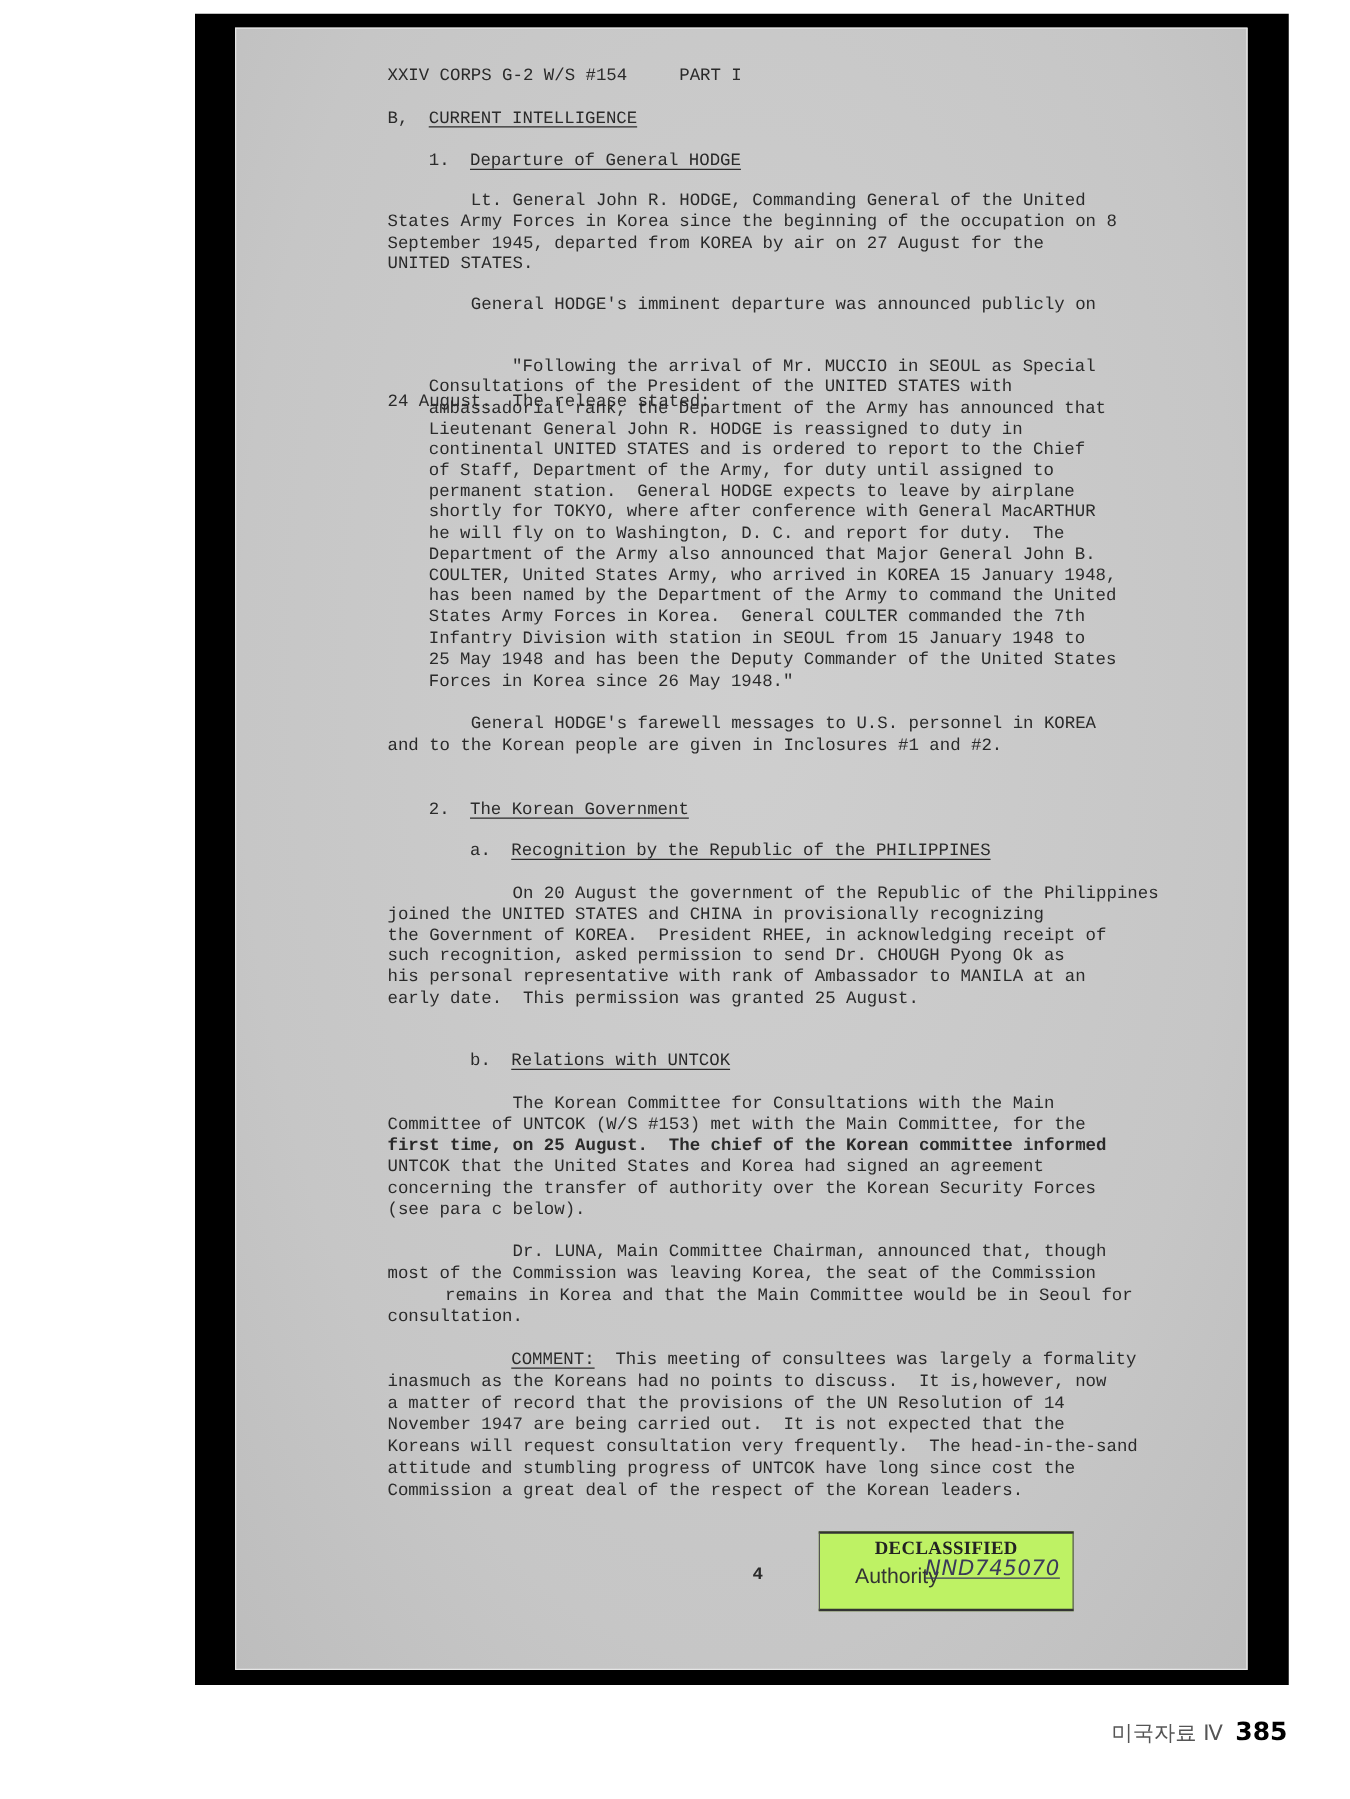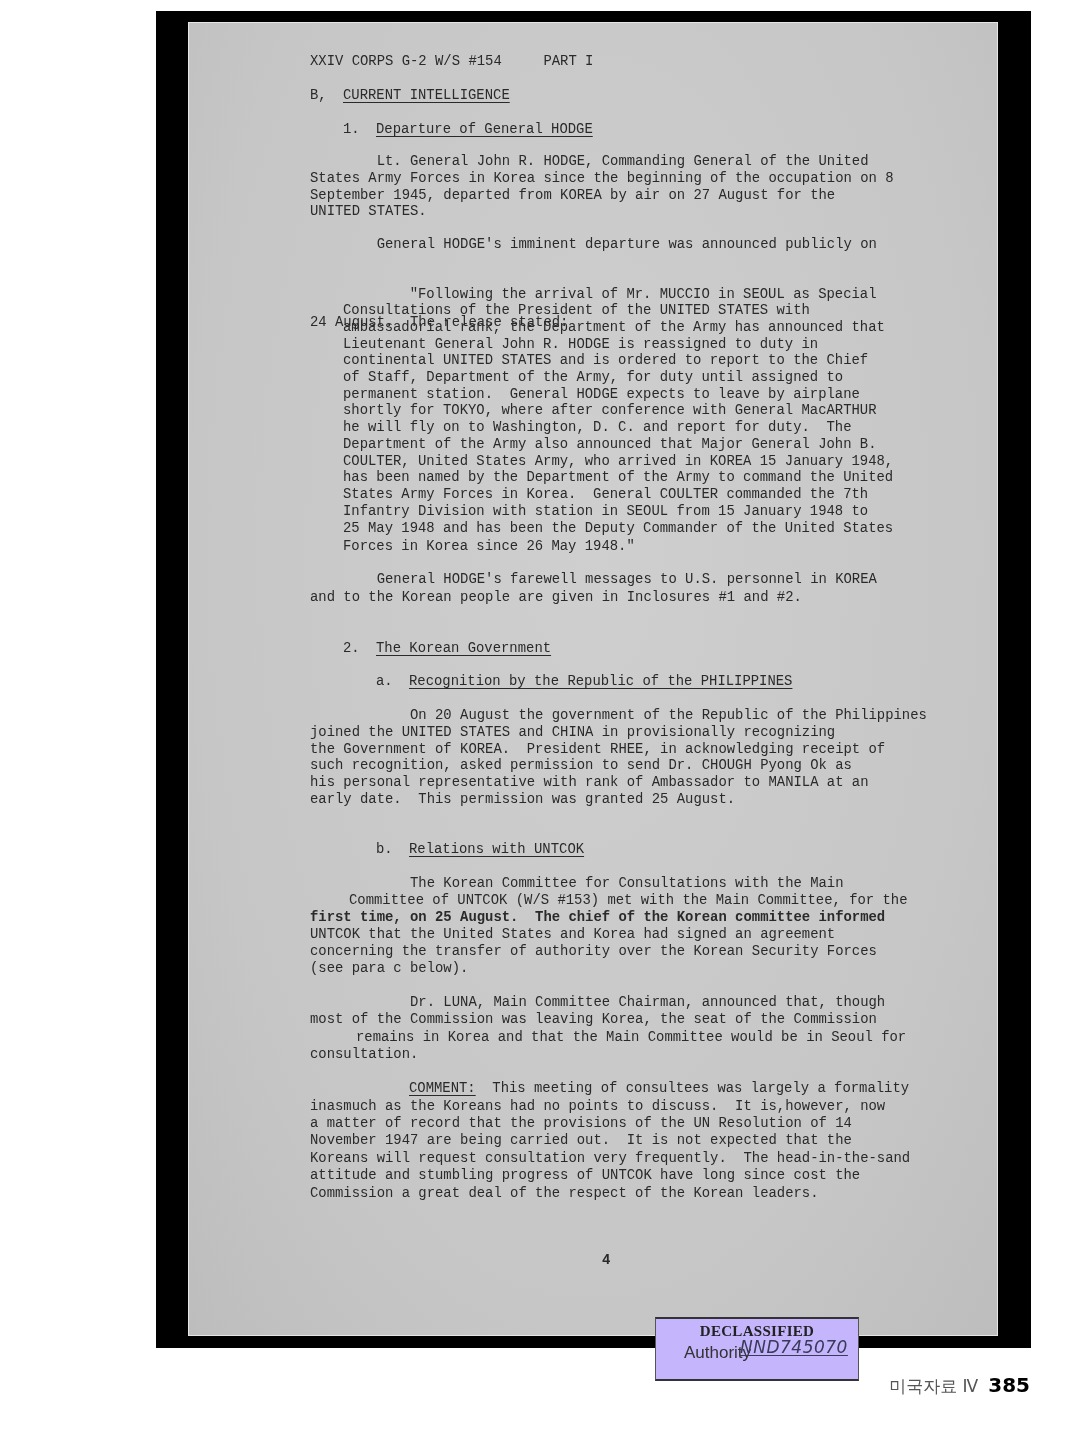--- a/index.html
+++ b/index.html
@@ -5,21 +5,21 @@
   html, body { margin:0; padding:0; }
   body { width:1080px; height:1439px; background:#ffffff; position:relative; overflow:hidden; }
   .frame { position:absolute; left:156px; top:11px; width:875px; height:1337px; background:#000; }
   .paper { position:absolute; left:188px; top:22px; width:810px; height:1314px; background:#c9c9c9;
     background-image: radial-gradient(ellipse at 50% 40%, #cfcfcf 0%, #c6c6c6 70%, #bdbdbd 100%);
     box-shadow: inset 0 0 0 1px #e6e6e6; }
   .doc { position:absolute; left:0; top:0; font-family:"Liberation Mono", "DejaVu Sans Mono", monospace;
     font-size:13.9px; color:#2a2a2a; letter-spacing:0; }
   .line { position:absolute; white-space:pre; line-height:16.7px; height:17px; }
   .u { text-decoration: underline; text-underline-offset:3px; text-decoration-thickness:1px; }
-  .stamp { position:absolute; left:655px; top:1317px; width:202px; height:60px; background:#c4b5fd;
+  .stamp { position:absolute; left:655px; top:1225px; width:202px; height:60px; background:#bef264;
     border-top:2px solid #333; border-bottom:2px solid #333; border-left:1px solid #555; border-right:1px solid #555; }
   .stamp-title { position:absolute; left:0; width:100%; top:4px; text-align:center;
     font-family:"Liberation Serif", serif; font-weight:bold; font-size:15px; color:#222; letter-spacing:0.3px; }
   .stamp-auth { position:absolute; left:28px; top:24px; font-family:"Liberation Sans", sans-serif; font-size:17px; color:#333; }
   .stamp-num { position:absolute; left:84px; top:18px; font-family:"DejaVu Sans", sans-serif; font-size:17px; color:#3a3a5a;
     font-style:italic; letter-spacing:0.5px; text-decoration:underline; text-underline-offset:2px; }
   .pagenum { position:absolute; left:602px; top:1252px; font-family:"Liberation Mono", monospace; font-size:14px; color:#2a2a2a; font-weight:bold; }
   .footer { position:absolute; right:50px; top:1373px; font-family:"DejaVu Sans", sans-serif; color:#444; }
   .footer .title { font-size:17px; color:#555; }
   .footer .num { font-size:20px; font-weight:bold; color:#000000; margin-left:10px; }
@@ -88,21 +88,21 @@
     <div class="line" style="left:310px; top:757px;">such recognition, asked permission to send Dr. CHOUGH Pyong Ok as</div>
     <div class="line" style="left:310px; top:774px;">his personal representative with rank of Ambassador to MANILA at an</div>
     <div class="line" style="left:310px; top:791px;">early date.  This permission was granted 25 August.</div>
   </div>
 
   <div class="line" style="left:376px; top:841px;">b.</div>
   <div class="line u" style="left:409px; top:841px;">Relations with UNTCOK</div>
 
   <div>
     <div class="line" style="left:310px; top:875px;">            The Korean Committee for Consultations with the Main</div>
-    <div class="line" style="left:310px; top:892px;margin-left:39px;">Committee of UNTCOK (W/S #153) met with the Main Committee, for the</div>
+    <div class="line" style="left:310px; top:892px;">Committee of UNTCOK (W/S #153) met with the Main Committee, for the</div>
     <div class="line" style="left:310px; top:909px;font-weight:bold;">first time, on 25 August.  The chief of the Korean committee informed</div>
     <div class="line" style="left:310px; top:926px;">UNTCOK that the United States and Korea had signed an agreement</div>
     <div class="line" style="left:310px; top:943px;">concerning the transfer of authority over the Korean Security Forces</div>
     <div class="line" style="left:310px; top:960px;">(see para c below).</div>
   </div>
 
   <div>
     <div class="line" style="left:310px; top:994px;">            Dr. LUNA, Main Committee Chairman, announced that, though</div>
     <div class="line" style="left:310px; top:1011px;">most of the Commission was leaving Korea, the seat of the Commission</div>
     <div class="line" style="left:310px; top:1029px;margin-left:46px;">remains in Korea and that the Main Committee would be in Seoul for</div>

